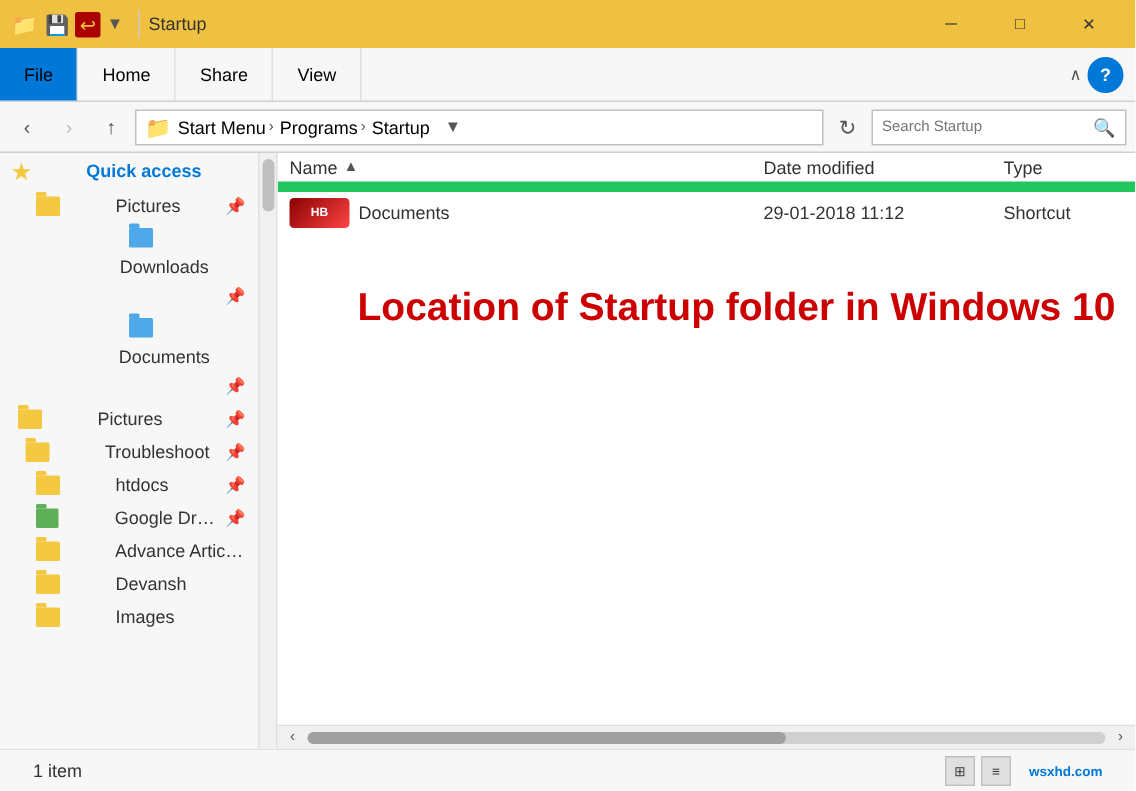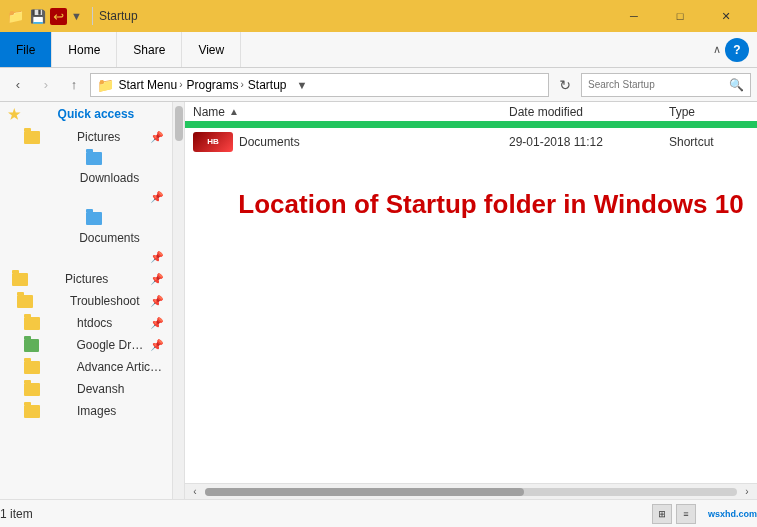--- a/index.html
+++ b/index.html
@@ -291,21 +291,21 @@
       border-radius: 4px;
     }
 
     
     .status-bar {
       height: 28px;
       background: #f7f7f7;
       border-top: 1px solid #e0e0e0;
       display: flex;
       align-items: center;
-      padding: 0 0;
+      padding: 0 22px;
       font-size: 12px;
       color: #333;
       justify-content: space-between;
     }
     .status-right {
       display: flex;
       align-items: center;
       gap: 4px;
     }
     .view-btn {

